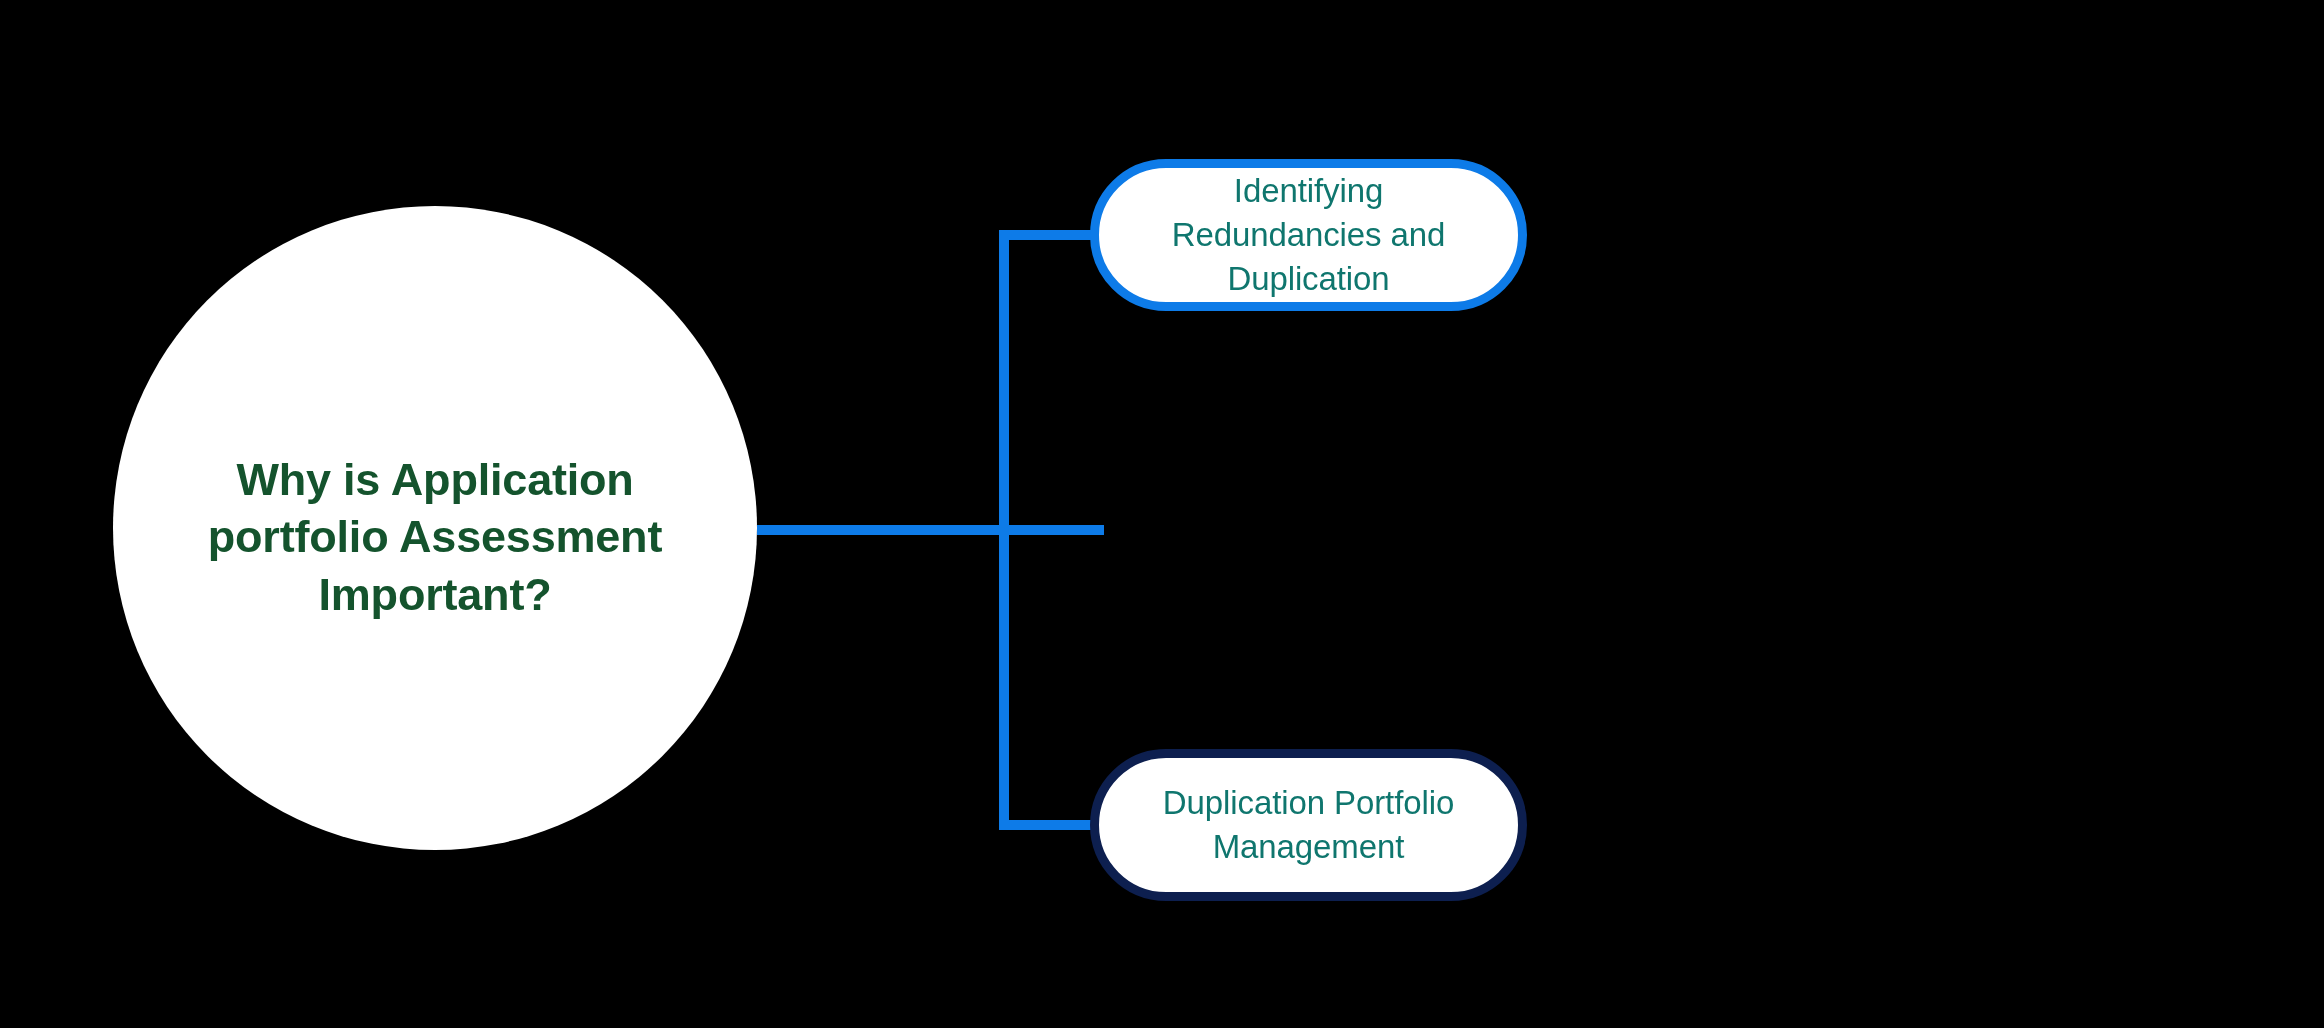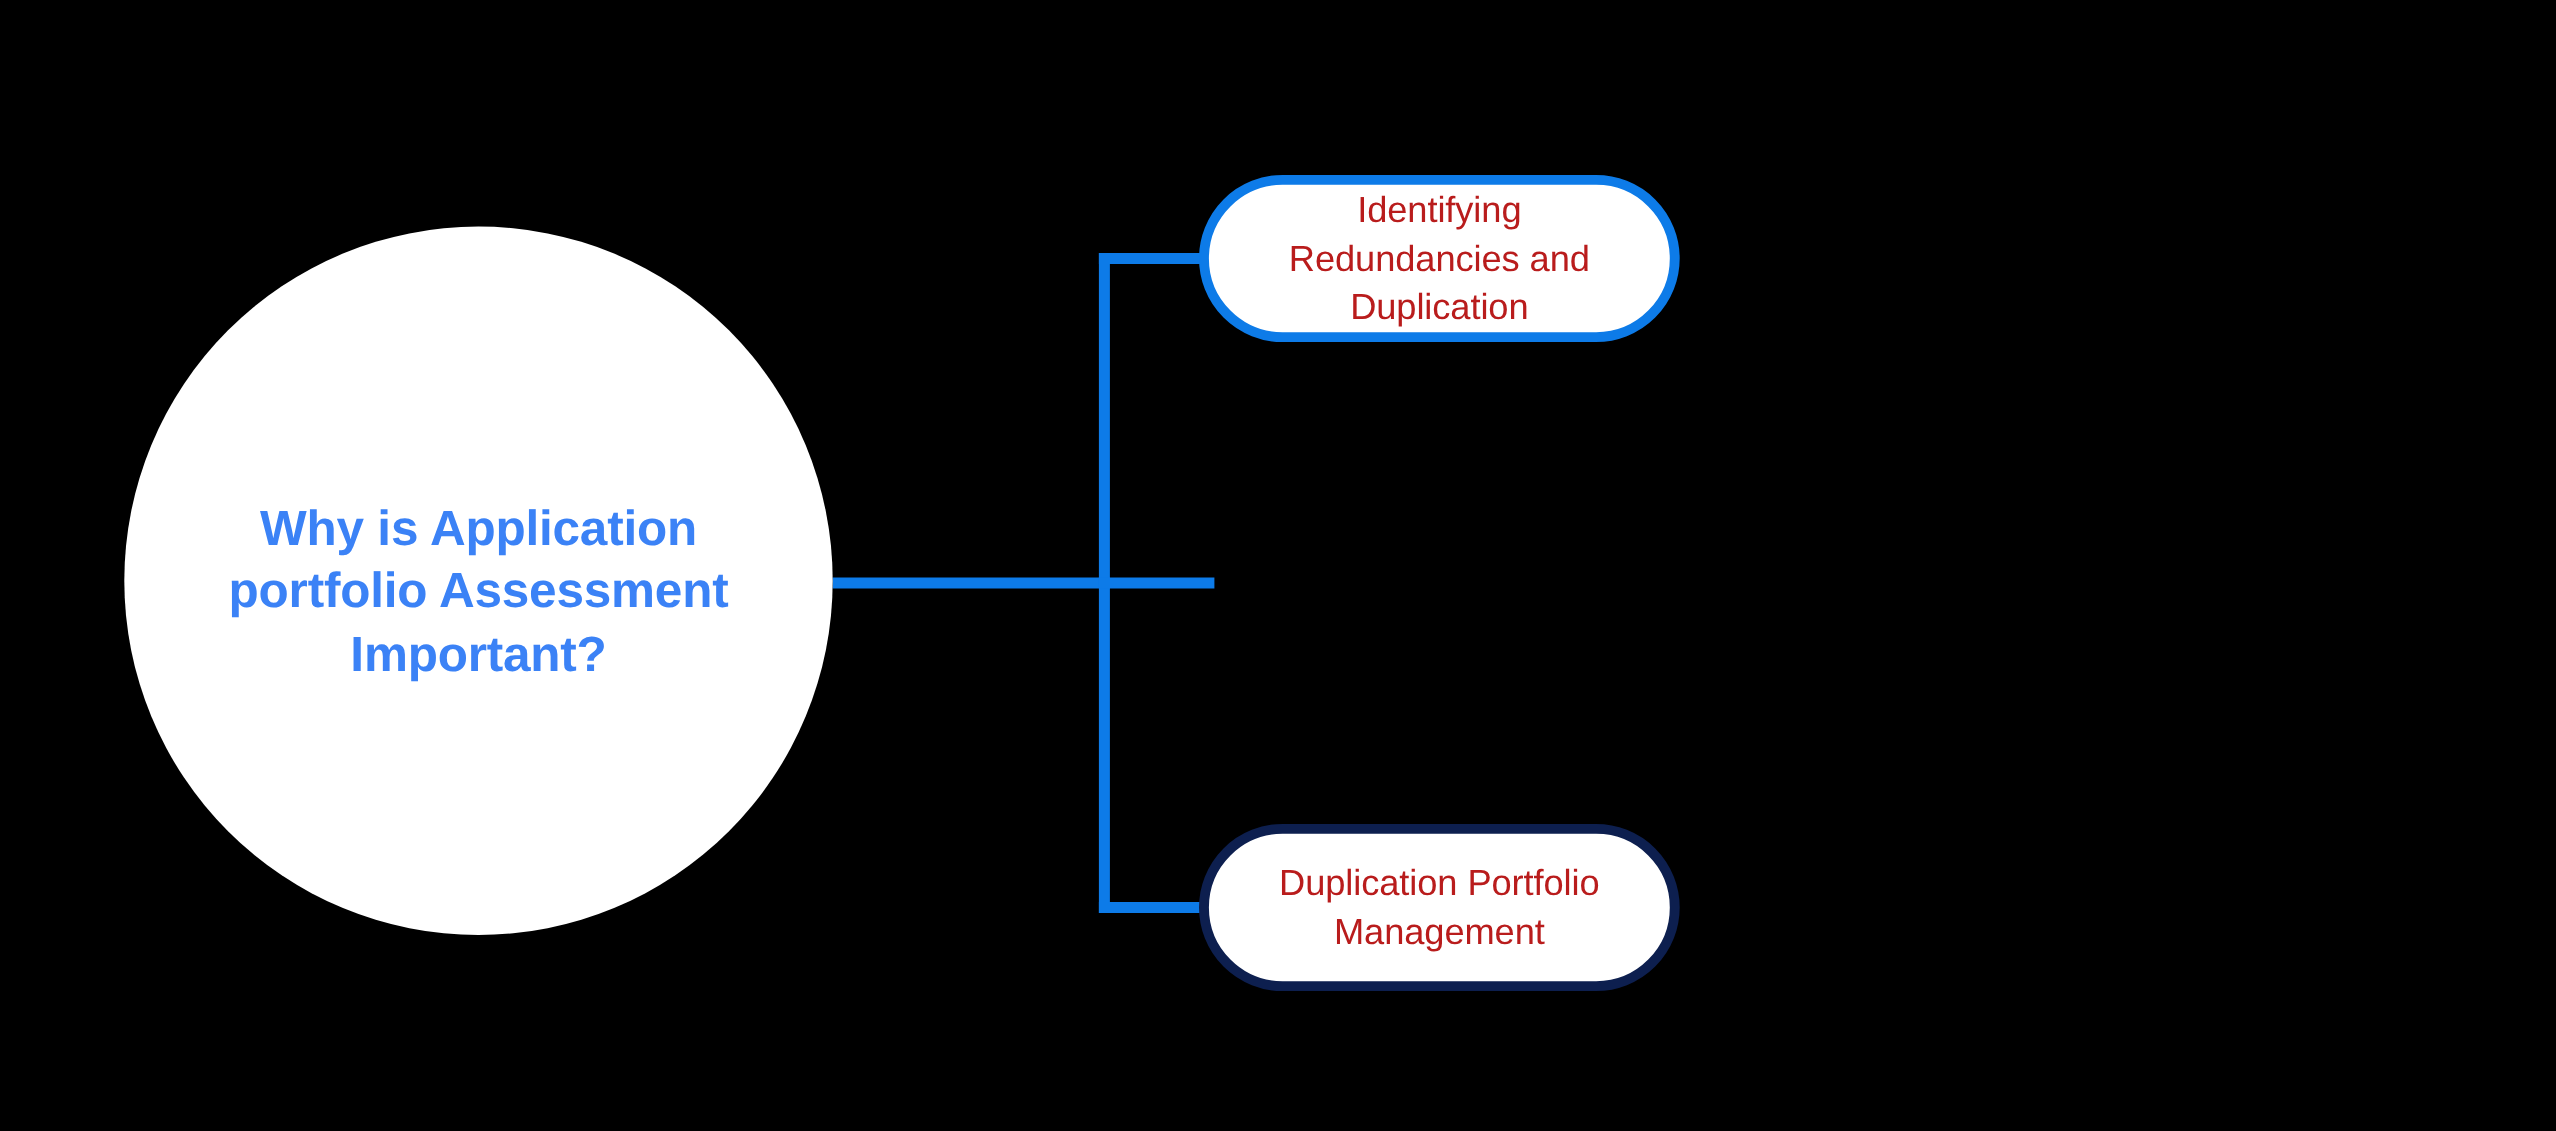--- a/index.html
+++ b/index.html
@@ -25,21 +25,21 @@
     height: 644px;
     border-radius: 50%;
     background: #FFFFFF;
     display: flex;
     align-items: center;
     justify-content: center;
     box-sizing: border-box;
     padding: 0 54px;
   }
   .hub-circle-label {
-    color: #3b82f6;
+    color: #14532d;
     font-size: 45px;
     font-weight: bold;
     line-height: 1.28;
     text-align: center;
     letter-spacing: -0.2px;
     margin-top: 18px;
   }
 
   
   .connector-layer {
@@ -76,21 +76,21 @@
     display: flex;
     align-items: center;
     justify-content: center;
     padding: 0 26px;
   }
   .pill-1 { top: 159px; border-color: #0D7BE8; }
   .pill-2 { top: 454px; border-color: #2B49AE; }
   .pill-3 { top: 749px; border-color: #0D1F4F; }
 
   .pill-label {
-    color: #b91c1c;
+    color: #0f766e;
     font-size: 33px;
     font-weight: normal;
     line-height: 1.34;
     text-align: center;
     letter-spacing: -0.1px;
   }
 </style>
 </head>
 <body>
 

